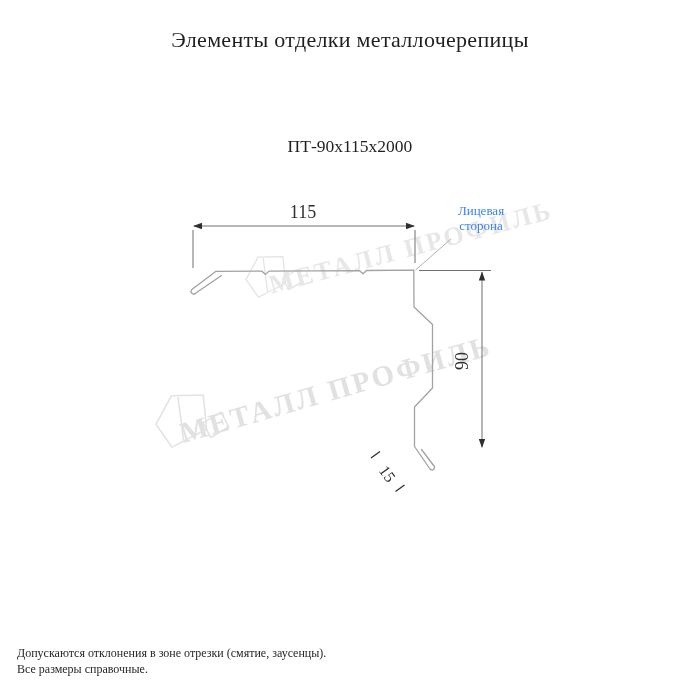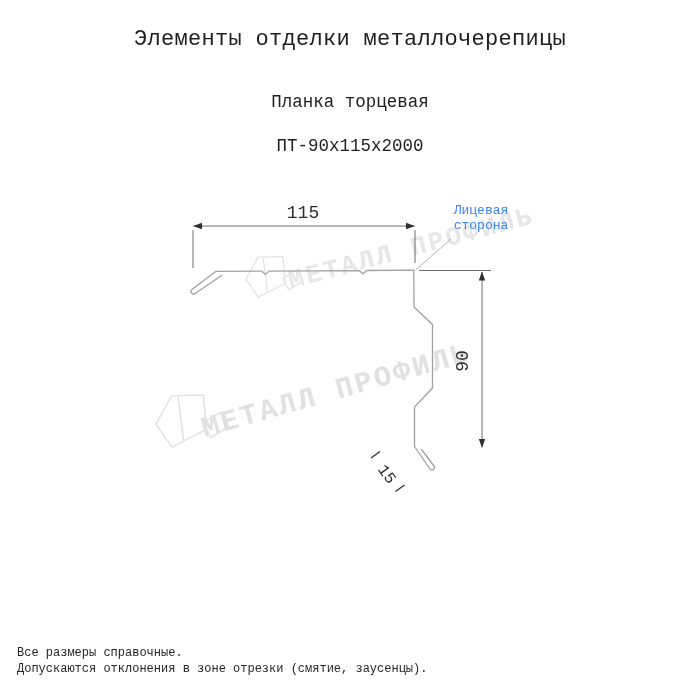--- a/index.html
+++ b/index.html
@@ -1,38 +1,37 @@
 <!DOCTYPE html>
 <html><head>
 <meta charset="utf-8">
 <style>
   html,body{margin:0;padding:0;background:#ffffff;}
   .page{
     position:relative;width:572px;height:700px;background:#ffffff;
-    font-family:Liberation Mono, monospace;overflow:hidden;border-radius:22px;
+    font-family:Liberation Serif, serif;overflow:hidden;border-radius:22px;
   }
   .hdr{position:absolute;left:0;width:700px;text-align:center;color:#1f1f1f;z-index:3;}
   .hdr.title{top:27px;font-size:22px;letter-spacing:0.3px;}
   .hdr.sub1{top:92px;font-size:17.5px;}
   .hdr.sub2{top:136px;font-size:17.5px;}
   .drawing-svg{position:absolute;left:0;top:0;width:700px;height:700px;z-index:1;}
   .face-label{
     position:absolute;left:444px;top:203px;width:74px;text-align:center;
     font-size:13px;line-height:1.18;color:#3b82f6;white-space:pre-line;z-index:2;
   }
   .footer{position:absolute;left:17px;top:645px;color:#262626;font-size:12px;line-height:16px;z-index:3;}
   .wm-text{font-weight:bold;letter-spacing:2.5px;}
 </style>
 </head>
 <body>
 
 <div class="page">
 
   <div class="hdr title">Элементы отделки металлочерепицы</div>
-  <div class="hdr sub1">Планка торцевая</div>
   <div class="hdr sub2">ПТ-90х115х2000</div>
 
   <svg class="drawing-svg" viewBox="0 0 700 700" xmlns="http://www.w3.org/2000/svg">
 
     <defs>
       <g id="mp-logo" fill="none" stroke="#e3e3e3" stroke-width="1.6" stroke-linejoin="round">
         <path d="M 12 26 L 34 2 L 65 9 L 60 43 L 22 52 Z"></path>
         <path d="M 40 5 L 35 48"></path>
         <path d="M 58 36 L 78 30 L 82 46 L 62 52 Z"></path>
       </g>
@@ -90,17 +89,17 @@
       <line x1="371" y1="458" x2="380" y2="451.5"></line>
       <line x1="395.5" y1="491.5" x2="404.5" y2="485"></line>
     </g>
     <text x="387" y="479" text-anchor="middle" font-size="16" fill="#2f2f2f" transform="rotate(54 387 474)">15</text>
   </svg>
 
   <div class="face-label">Лицевая
 сторона</div>
 
   <div class="footer">
+    <div>Допускаются отклонения в зоне отрезки (смятие, заусенцы).</div>
     <div>Все размеры справочные.</div>
-    <div>Допускаются отклонения в зоне отрезки (смятие, заусенцы).</div>
   </div>
 
 </div>
 
 </body></html>

